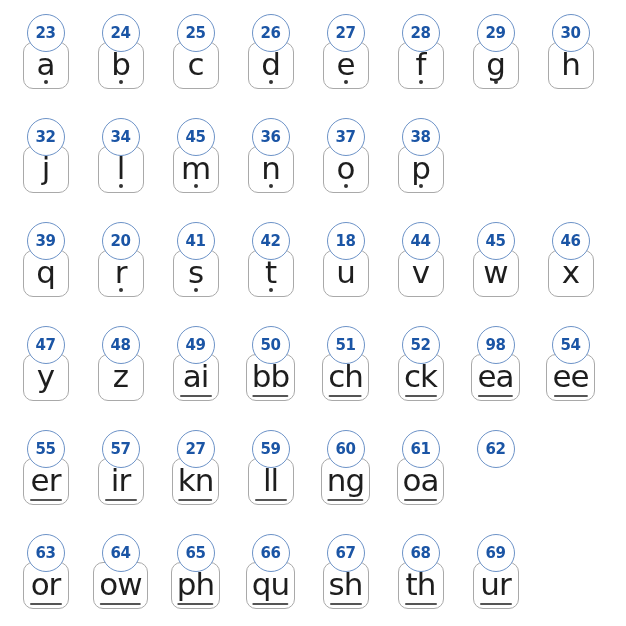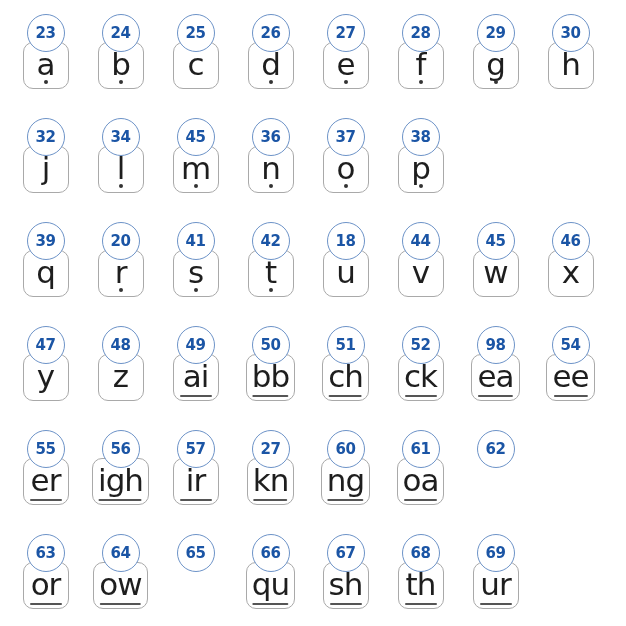--- a/index.html
+++ b/index.html
@@ -378,47 +378,47 @@
     <div class="badge">
       <span class="num">55</span>
     </div>
     <div class="card">
       <span class="grapheme">er</span>
       <span class="marker line"></span>
     </div>
   </div>
       <div class="cell">
     <div class="badge">
-      <span class="num">56</span>
-    </div>
-    <div class="card">
-      <span class="grapheme">igh</span>
-      <span class="marker line"></span>
-    </div>
-  </div>
-      <div class="cell">
-    <div class="badge">
       <span class="num">57</span>
     </div>
     <div class="card">
       <span class="grapheme">ir</span>
       <span class="marker line"></span>
     </div>
   </div>
       <div class="cell">
     <div class="badge">
       <span class="num">27</span>
     </div>
     <div class="card">
       <span class="grapheme">kn</span>
       <span class="marker line"></span>
     </div>
   </div>
       <div class="cell">
     <div class="badge">
+      <span class="num">59</span>
+    </div>
+    <div class="card">
+      <span class="grapheme">ll</span>
+      <span class="marker line"></span>
+    </div>
+  </div>
+      <div class="cell">
+    <div class="badge">
       <span class="num">60</span>
     </div>
     <div class="card">
       <span class="grapheme">ng</span>
       <span class="marker line"></span>
     </div>
   </div>
       <div class="cell">
     <div class="badge">
       <span class="num">61</span>
@@ -450,20 +450,24 @@
     </div>
     <div class="card">
       <span class="grapheme">ow</span>
       <span class="marker line"></span>
     </div>
   </div>
       <div class="cell">
     <div class="badge">
       <span class="num">65</span>
     </div>
+    <div class="card">
+      <span class="grapheme">ph</span>
+      <span class="marker line"></span>
+    </div>
   </div>
       <div class="cell">
     <div class="badge">
       <span class="num">66</span>
     </div>
     <div class="card">
       <span class="grapheme">qu</span>
       <span class="marker line"></span>
     </div>
   </div>

